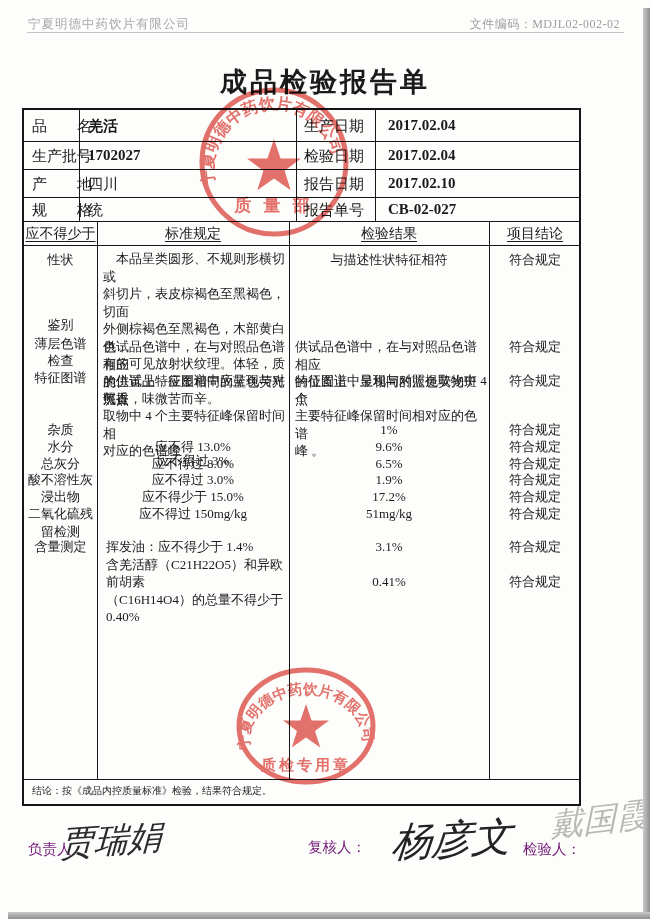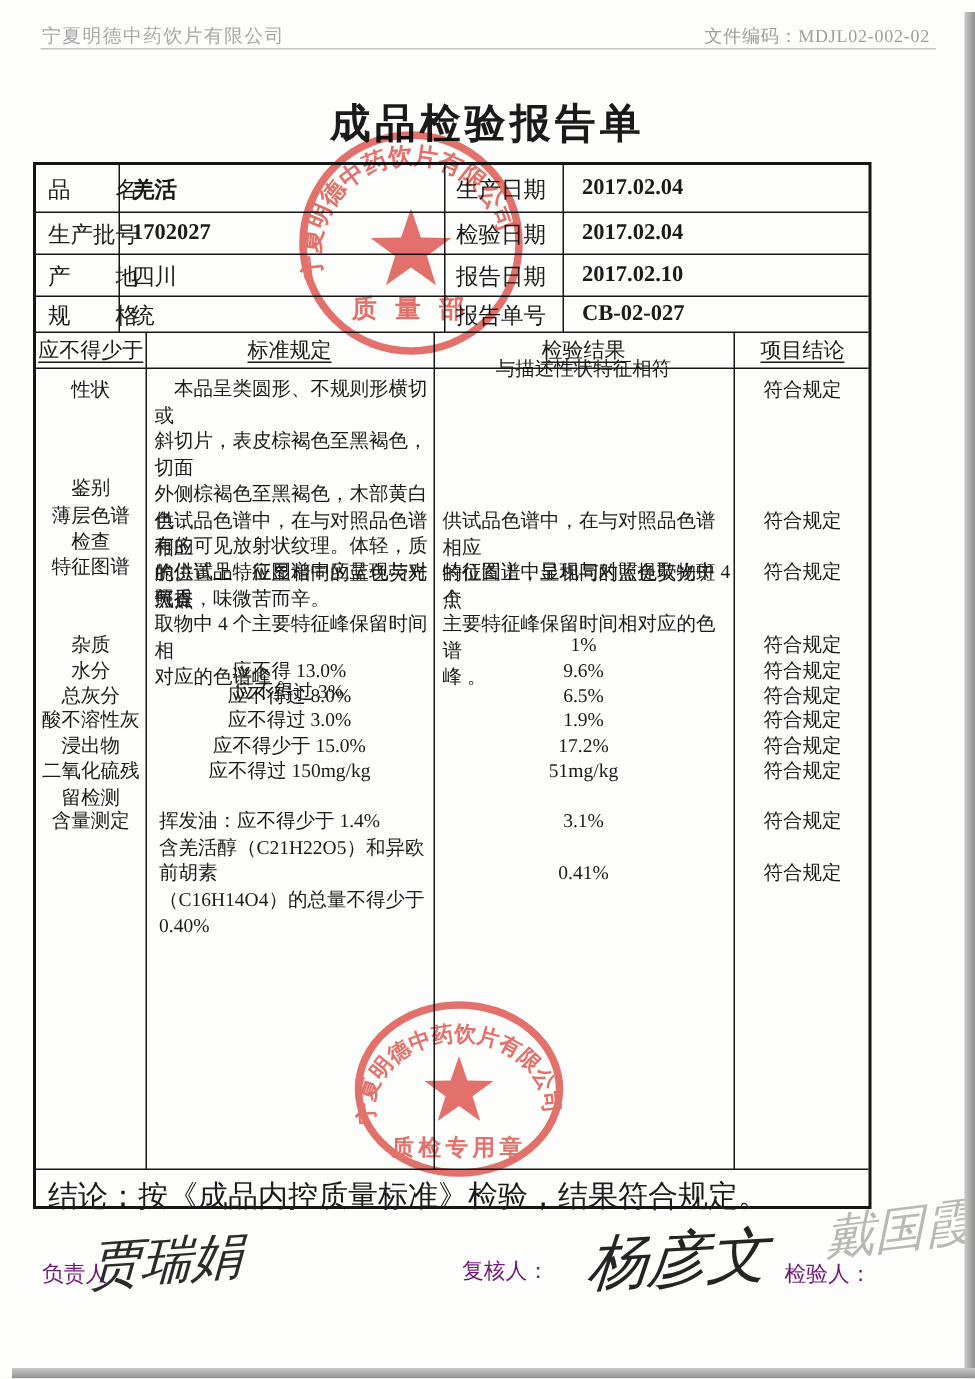--- a/index.html
+++ b/index.html
@@ -18,21 +18,21 @@
   .tbl{position:absolute;left:22px;top:108px;width:559px;height:698px;border:2px solid #161616;box-sizing:border-box;}
   .row{position:absolute;left:0;width:555px;border-bottom:1px solid #161616;box-sizing:border-box;}
   .vline{position:absolute;width:1px;background:#161616;}
   .lbl{position:absolute;font-size:15px;}
   .val{position:absolute;font-size:15px;}
   .bold{font-weight:bold;}
   .hcell{position:absolute;font-size:14px;text-decoration:underline;text-underline-offset:3px;text-align:center;}
   .bcell{position:absolute;font-size:13px;line-height:17.5px;white-space:pre-line;}
   .c{text-align:center;}
   .item{font-weight:normal;}
-  .concl-row-text{position:absolute;left:8px;top:674px;font-size:20px;}
+  .concl-row-text{position:absolute;left:8px;top:674px;font-size:10px;}
   
   .sig-label{position:absolute;font-size:14.5px;color:#701a75;}
   .handwrite{position:absolute;font-family:"DejaVu Serif","Liberation Serif",serif;font-style:italic;white-space:nowrap;}
   .sig1{left:60px;top:818px;font-size:34px;color:#2b2b2b;transform:rotate(-4deg) skewX(-6deg);}
   .sig2{left:392px;top:812px;font-size:40px;color:#242424;transform:rotate(-3deg) skewX(-8deg);}
   .sig3{left:550px;top:798px;font-size:33px;color:#b9b9b2;transform:rotate(-7deg) skewX(-5deg);}
   
   .stamp{position:absolute;opacity:.78;pointer-events:none;mix-blend-mode:multiply;}
 </style>
 </head>
@@ -117,21 +117,21 @@
     <div class="bcell c" style="left:73px;top:311px;width:192px;margin-top:31px;">应不得过 3%</div>
     <div class="bcell c" style="left:73px;top:328px;width:192px;">应不得 13.0%</div>
     <div class="bcell c" style="left:73px;top:345px;width:192px;">应不得过 8.0%</div>
     <div class="bcell c" style="left:73px;top:361px;width:192px;">应不得过 3.0%</div>
     <div class="bcell c" style="left:73px;top:378px;width:192px;">应不得少于 15.0%</div>
     <div class="bcell c" style="left:73px;top:395px;width:192px;">应不得过 150mg/kg</div>
     <div class="bcell" style="left:82px;top:428px;width:182px;">挥发油：应不得少于 1.4%
 含羌活醇（C21H22O5）和异欧前胡素
 （C16H14O4）的总量不得少于 0.40%</div>
 
-    <div class="bcell c" style="left:265px;top:127px;width:200px;">与描述性状特征相符</div>
+    <div class="bcell c" style="left:265px;top:141px;width:200px;">与描述性状特征相符</div>
     <div class="bcell" style="left:271px;top:228px;width:192px;">供试品色谱中，在与对照品色谱相应
 的位置上，显相同的蓝色荧光斑点</div>
     <div class="bcell" style="left:271px;top:262px;width:192px;">特征图谱中呈现与对照提取物中 4 个
 主要特征峰保留时间相对应的色谱
 峰 。</div>
     <div class="bcell c" style="left:265px;top:311px;width:200px;">1%</div>
     <div class="bcell c" style="left:265px;top:328px;width:200px;">9.6%</div>
     <div class="bcell c" style="left:265px;top:345px;width:200px;">6.5%</div>
     <div class="bcell c" style="left:265px;top:361px;width:200px;">1.9%</div>
     <div class="bcell c" style="left:265px;top:378px;width:200px;">17.2%</div>

